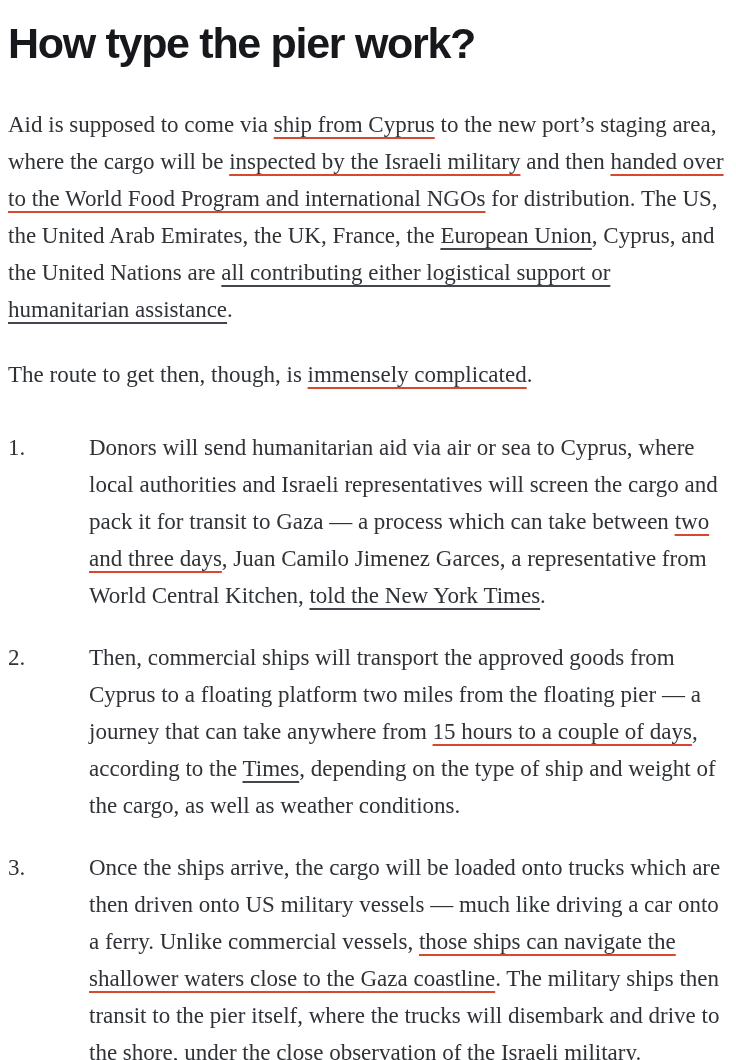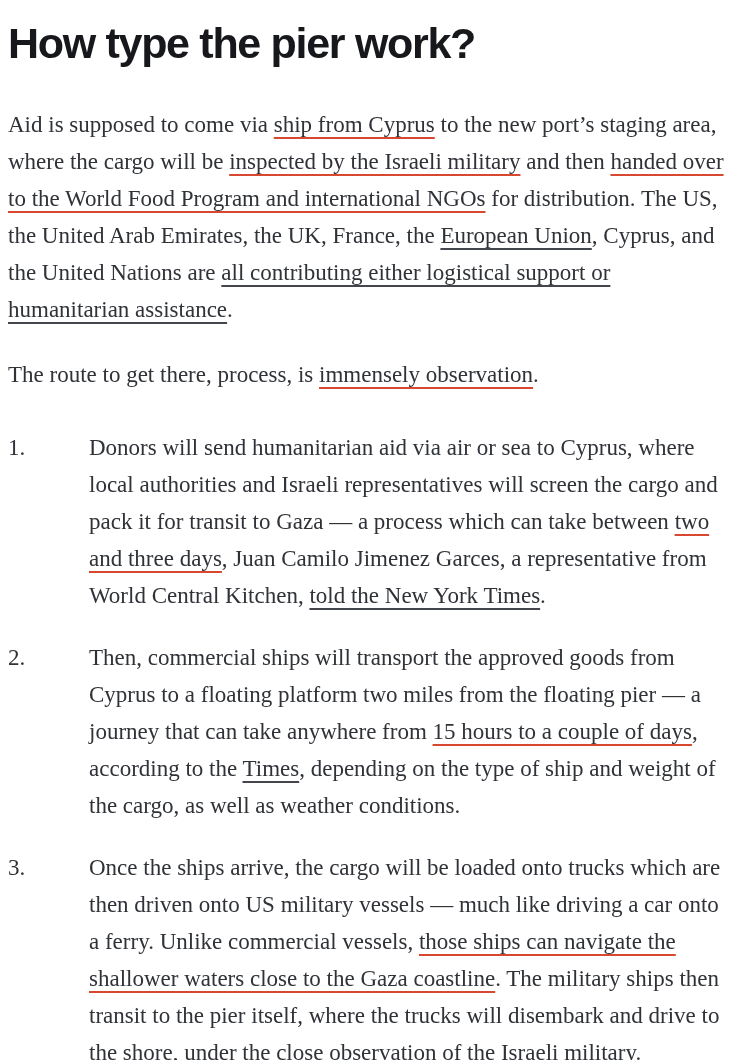--- a/index.html
+++ b/index.html
@@ -67,21 +67,21 @@
 </style>
 </head>
 <body>
 
 <div class="article">
 
   <h1 class="article-title">How type the pier work?</h1>
 
   <p class="para"><span>Aid is supposed to come via </span><a class="inline-link link-red" href="#">ship from Cyprus</a><span> to the new port’s staging area, where the cargo will be </span><a class="inline-link link-red" href="#">inspected by the Israeli military</a><span> and then </span><a class="inline-link link-red" href="#">handed over to the World Food Program and international NGOs</a><span> for distribution. The US, the United Arab Emirates, the UK, France, the </span><a class="inline-link link-dark" href="#">European Union</a><span>, Cyprus, and the United Nations are </span><a class="inline-link link-dark" href="#">all contributing either logistical support or humanitarian assistance</a><span>.</span></p>
 
-  <p class="para"><span>The route to get there, process, is </span><a class="inline-link link-red" href="#">immensely observation</a><span>.</span></p>
+  <p class="para"><span>The route to get then, though, is </span><a class="inline-link link-red" href="#">immensely complicated</a><span>.</span></p>
 
   <ol class="numbered-list">
     <li class="list-item">
       <span class="list-number">1.</span>
       <span class="list-content"><span>Donors will send humanitarian aid via air or sea to Cyprus, where local authorities and Israeli representatives will screen the cargo and pack it for transit to Gaza — a process which can take between </span><a class="inline-link link-red" href="#">two and three days</a><span>, Juan Camilo Jimenez Garces, a representative from World Central Kitchen, </span><a class="inline-link link-dark" href="#">told the New York Times</a><span>.</span></span>
     </li>
     <li class="list-item">
       <span class="list-number">2.</span>
       <span class="list-content"><span>Then, commercial ships will transport the approved goods from Cyprus to a floating platform two miles from the floating pier — a journey that can take anywhere from </span><a class="inline-link link-red" href="#">15 hours to a couple of days</a><span>, according to the </span><a class="inline-link link-dark" href="#">Times</a><span>, depending on the type of ship and weight of the cargo, as well as weather conditions.</span></span>
     </li>

